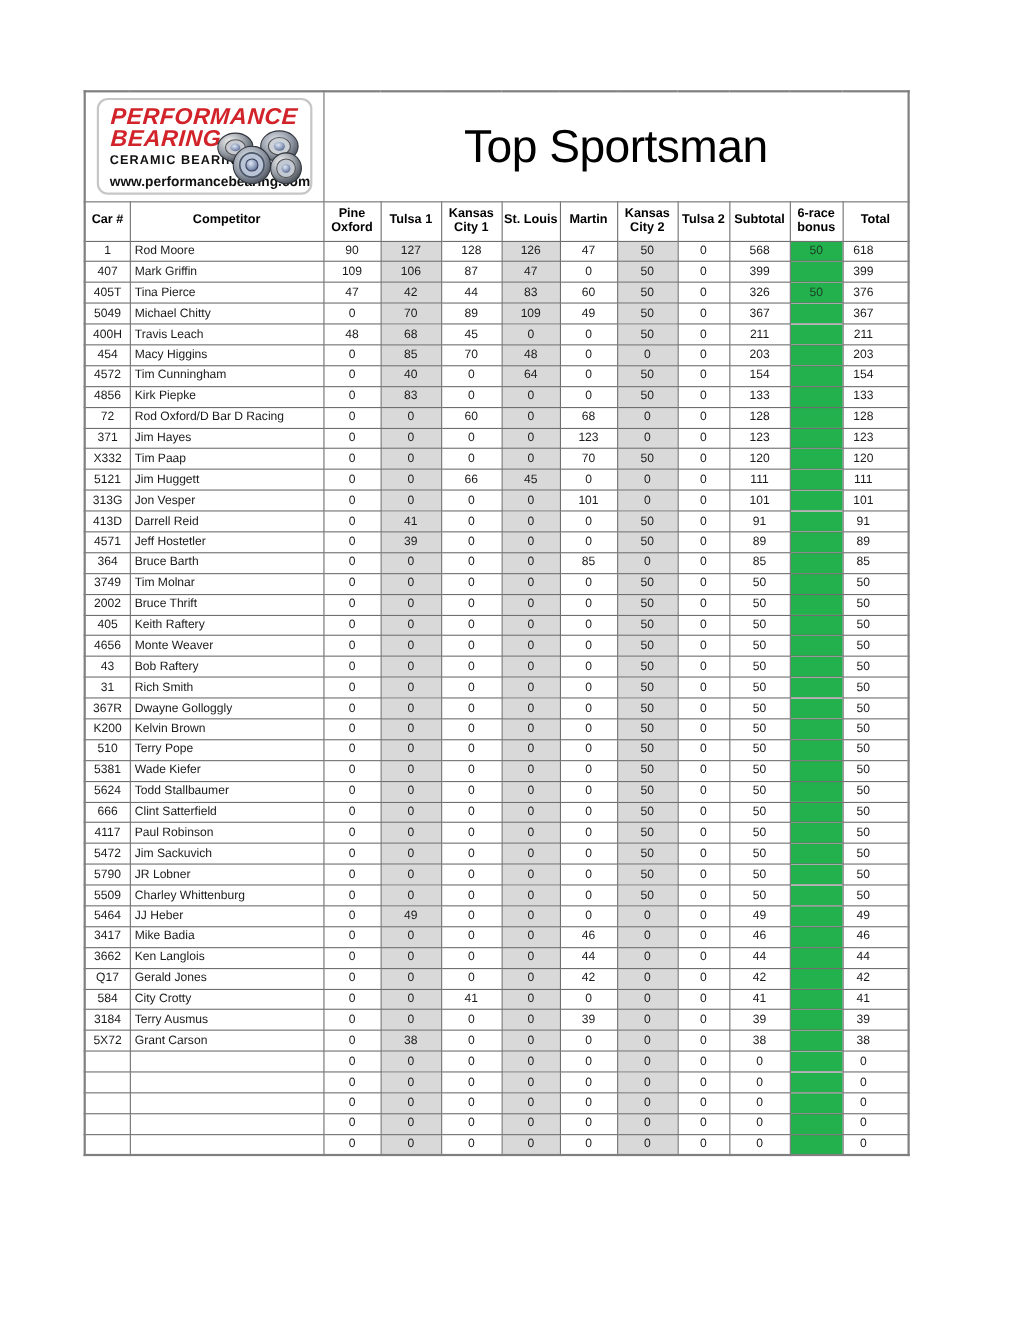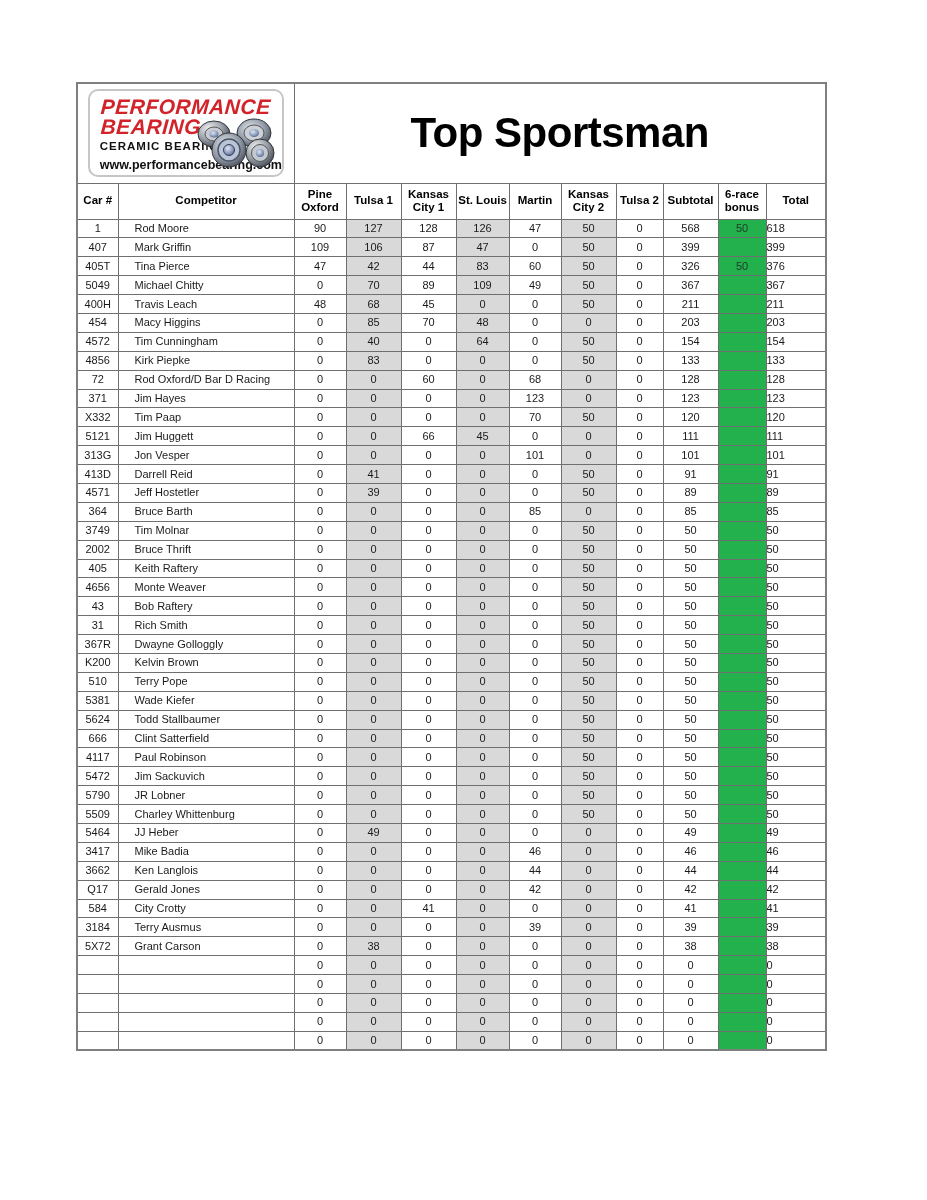--- a/index.html
+++ b/index.html
@@ -40,21 +40,21 @@
   col.c-tulsa2{width:47px;}
   col.c-subtotal{width:55px;}
   col.c-bonus{width:48px;}
   col.c-total{width:60px;}
 
   
   tr.title-row{height:100px;}
   td.logo-cell{background:#fff;vertical-align:middle;}
   td.title-cell{
     text-align:center;vertical-align:middle;
-    font-size:42px;font-weight:bold;color:#000;
+    font-size:42px;font-weight:normal;color:#000;
     font-family:"Liberation Sans", sans-serif;
     letter-spacing:-0.5px;
   }
 
   
   tr.header-row{height:36px;}
   tr.header-row th{
     font-size:11.5px;font-weight:bold;color:#000;
     text-align:center;vertical-align:middle;
     line-height:1.15;
@@ -63,22 +63,22 @@
   }
 
   
   tbody tr{height:18.9px;}
   tbody td{
     font-size:11px;
     text-align:center;vertical-align:middle;
     background:#ffffff;
     line-height:1;
   }
-  tbody td.cell-competitor{text-align:left;padding-left:16px;}
-  tbody td.cell-total{text-align:left;padding-right:22px;}
+  tbody td.cell-competitor{text-align:left;padding-left:4px;}
+  tbody td.cell-total{text-align:center;padding-right:22px;}
   .shade, tbody td.shade{background:#d9d9d9;}
   th.shade{background:#d9d9d9;}
   th.bonus, tbody td.bonus{background:#22b14c;}
   tbody td.bonus{color:#1f3a26;}
 
   
   .logo-box{
     position:relative;
     margin:4px auto 4px auto;
     width:196px;height:88px;

